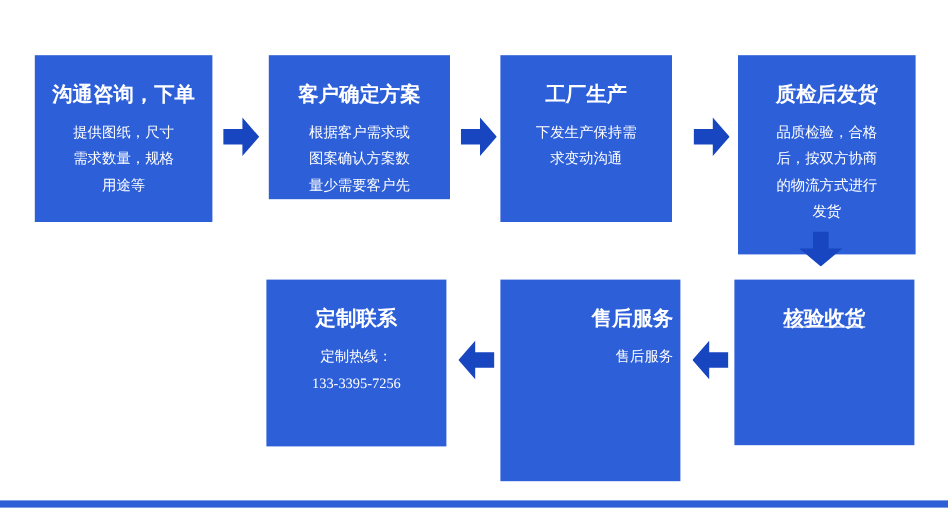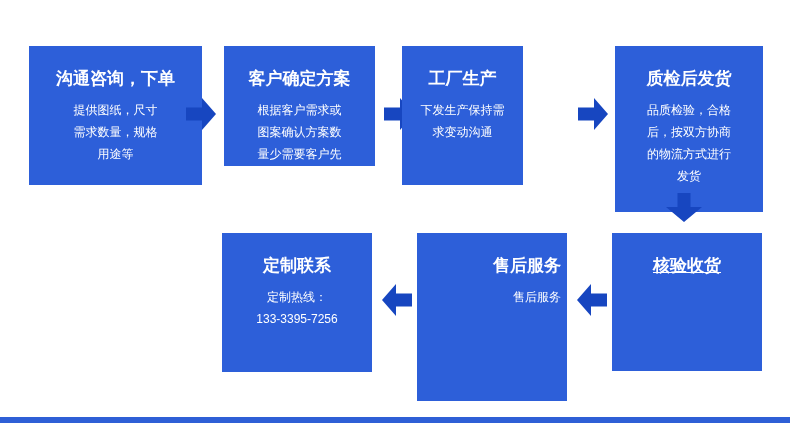--- a/index.html
+++ b/index.html
@@ -55,27 +55,27 @@
   }
   .bottom-bar {
     position: absolute;
     left: 0;
     top: 417px;
     width: 790px;
     height: 6px;
     background: var(--bar-color);
   }
   
-  .b1 { left: 29px;  top: 46px;  width: 173px; height: 139px; }
+  .b1 { left: 29px;  top: 46px;  width: 148px; height: 139px; }
   .b2 { left: 224px; top: 46px;  width: 151px; height: 120px; }
-  .b3 { left: 402px; top: 46px;  width: 121px; height: 139px; }
+  .b3 { left: 417px; top: 46px;  width: 143px; height: 139px; }
   .b4 { left: 615px; top: 46px;  width: 148px; height: 166px; }
   .b5 { left: 612px; top: 233px; width: 150px; height: 138px; text-decoration: underline; }
   .b6 { left: 417px; top: 233px; width: 150px; height: 168px; text-align: right; }
-  .b7 { left: 222px; top: 233px; width: 150px; height: 139px; }
+  .b7 { left: 222px; top: 233px; width: 150px; height: 139px; font-family: Liberation Serif, serif; }
   .ar1 { left: 186px; top: 98px;  width: 30px; height: 32px; }
   .ar2 { left: 384px; top: 98px;  width: 30px; height: 32px; }
   .ar3 { left: 578px; top: 98px;  width: 30px; height: 32px; }
   .ad1 { left: 666px; top: 193px; width: 36px; height: 29px; }
   .al1 { left: 577px; top: 284px; width: 30px; height: 32px; }
   .al2 { left: 382px; top: 284px; width: 30px; height: 32px; }
 </style>
 </head>
 <body>
 

